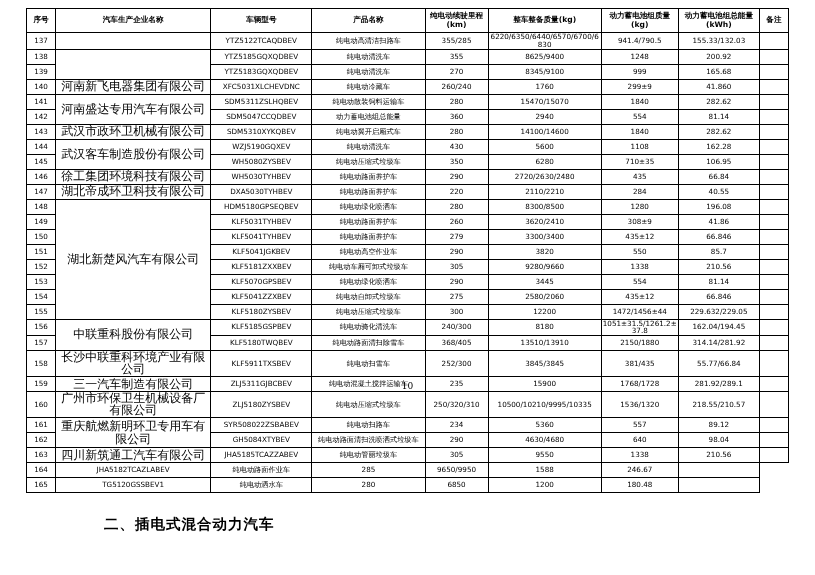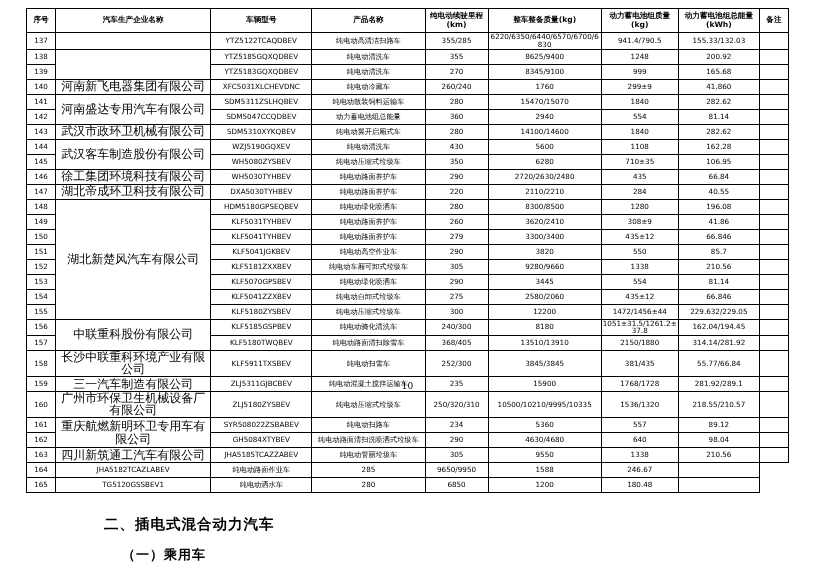--- a/index.html
+++ b/index.html
@@ -405,16 +405,15 @@
           <td class="c4">280</td>
           <td class="c5">6850</td>
           <td class="c6">1200</td>
           <td class="c7">180.48</td>
           <td class="c8"></td>
         </tr>
       </tbody>
   </table>
 
   <div class="section-heading">二、插电式混合动力汽车</div>
-  <div class="sub-heading">（一）乘用车</div>
 
   <div class="page-number">10</div>
 </div>
 
 </body></html>

